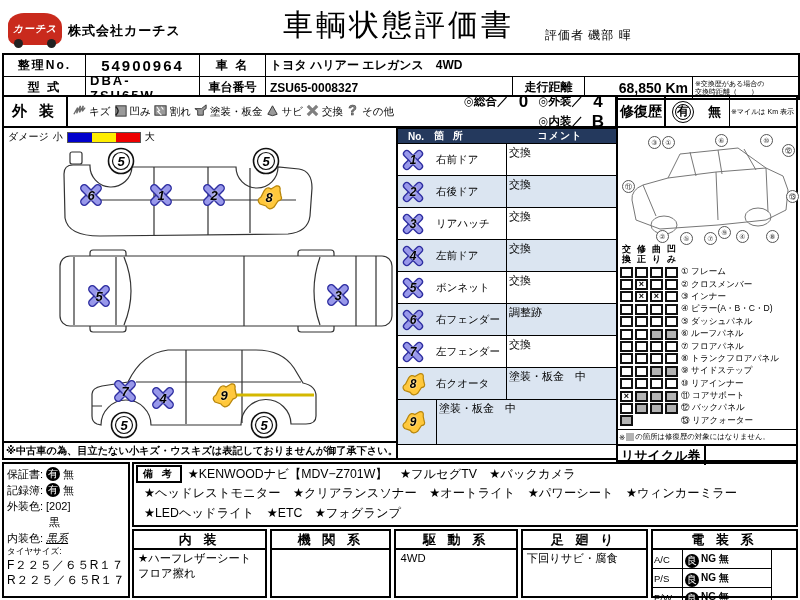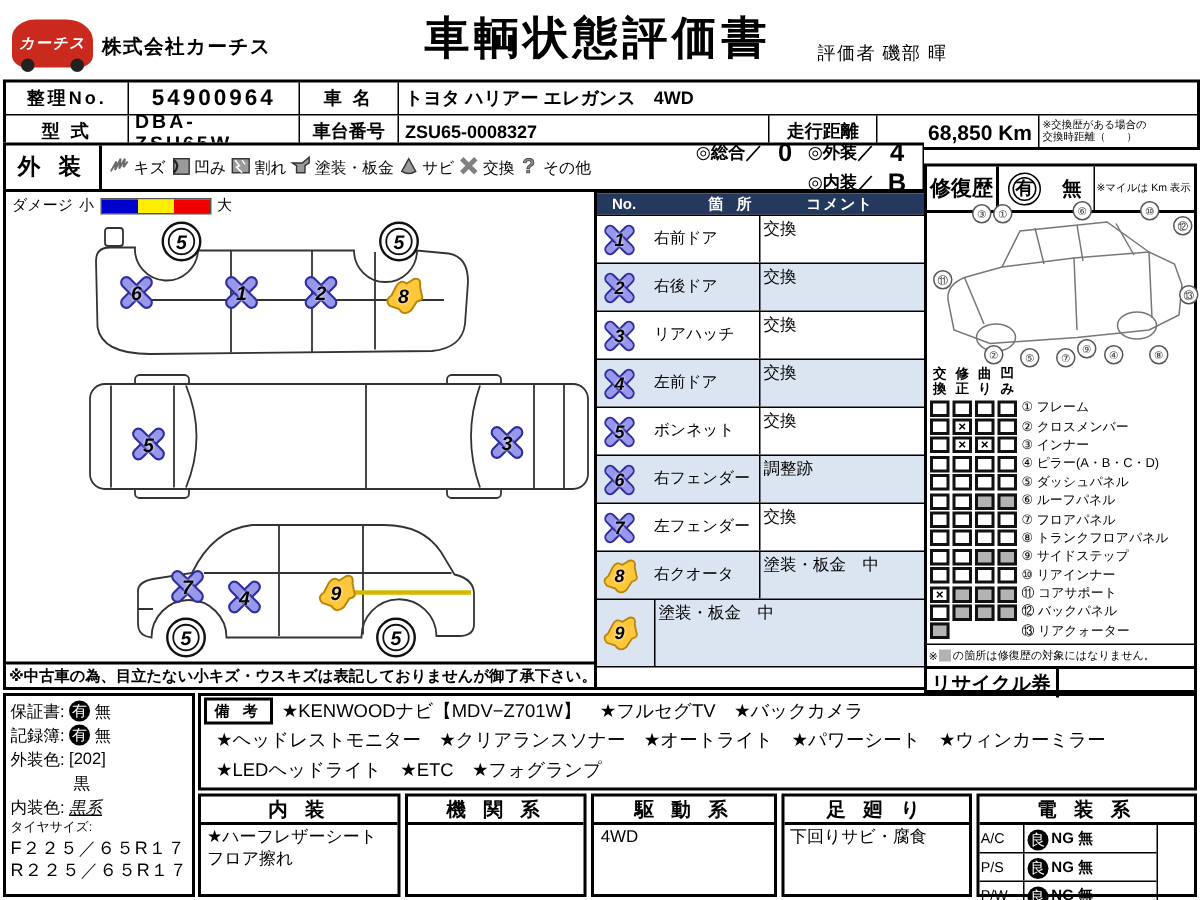--- a/index.html
+++ b/index.html
@@ -5,21 +5,21 @@
   html,body{margin:0;padding:0;background:#fff;}
   #sheet{position:relative;width:800px;height:600px;background:#fff;overflow:hidden;
          font-family:"Liberation Sans","DejaVu Sans",sans-serif;color:#000;}
   
   .logo{position:absolute;left:8px;top:13px;width:54px;height:32px;background:#c92a1d;
         border-radius:16px 18px 10px 10px/12px 14px 8px 8px;display:flex;align-items:center;justify-content:center;}
   .logo:before,.logo:after{content:"";position:absolute;bottom:-3px;width:9px;height:9px;border-radius:50%;background:#222;}
   .logo:before{left:6px;} .logo:after{right:6px;}
   .logo span{color:#fff;font-weight:bold;font-size:10px;font-style:italic;letter-spacing:1px;}
   .company{position:absolute;left:68px;top:22px;font-size:13px;font-weight:bold;letter-spacing:1px;}
-  .title{position:absolute;left:283px;top:5px;font-size:30px;font-weight:bold;letter-spacing:3px;
+  .title{position:absolute;left:283px;top:5px;font-size:30px;font-weight:normal;letter-spacing:3px;
          font-family:"DejaVu Serif","Liberation Serif",serif;}
   .evaluator{position:absolute;left:545px;top:27px;font-size:12px;letter-spacing:1px;}
   
   .info{position:absolute;left:2px;top:53px;width:794px;border:2px solid #000;}
   .irow{display:flex;height:21px;}
   .irow+.irow{border-top:1px solid #000;}
   .ic{border-right:1px solid #000;display:flex;align-items:center;padding:0 4px;font-size:12px;box-sizing:border-box;}
   .ic.lab{justify-content:center;font-weight:bold;letter-spacing:2px;}
   .ic.val{font-weight:bold;}
   .ic:last-child{border-right:none;}
@@ -30,21 +30,21 @@
   .legendbar{position:absolute;left:2px;top:95px;width:614px;height:33px;border:2px solid #000;border-right:1px solid #000;
              display:flex;align-items:center;box-sizing:border-box;background:#fff;}
   .extlabel{width:62px;align-self:stretch;display:flex;align-items:center;justify-content:center;
             border-right:2px solid #000;font-weight:bold;font-size:15px;letter-spacing:4px;}
   .litems{display:flex;align-items:center;gap:2px;padding-left:4px;}
   .litem{display:flex;align-items:center;gap:2px;font-size:10.5px;}
   .ratings{margin-left:auto;padding-right:4px;text-align:right;}
   .rrow{display:flex;align-items:center;justify-content:flex-end;gap:2px;font-size:11.5px;font-weight:bold;}
   .rval{font-size:17px;width:26px;text-align:center;}
   
-  .rephead{position:absolute;left:616px;top:109px;width:182px;height:33px;border:2px solid #000;
+  .rephead{position:absolute;left:616px;top:95px;width:182px;height:33px;border:2px solid #000;
            display:flex;align-items:center;box-sizing:border-box;}
   .rephead .rlab{font-weight:bold;font-size:14px;padding:0 2px;border-right:2px solid #000;align-self:stretch;display:flex;align-items:center;}
   .ring{width:22px;height:22px;border:4px double #000;border-radius:50%;display:flex;align-items:center;justify-content:center;
         font-size:12px;font-weight:bold;box-sizing:border-box;margin:0 6px;}
   .mu{font-size:13px;font-weight:bold;padding:0 8px;border-right:1px solid #000;align-self:stretch;display:flex;align-items:center;}
   .unote{font-size:7px;line-height:8px;padding:1px;}
   
   .diagrams{position:absolute;left:2px;top:128px;width:394px;height:332px;border-left:2px solid #000;
             border-bottom:2px solid #000;box-sizing:border-box;}
   .dscale{display:flex;align-items:center;gap:4px;font-size:10px;padding:2px 0 0 4px;height:14px;}
@@ -55,21 +55,21 @@
   .marker svg{position:absolute;left:0;top:0;}
   .mnum{position:absolute;left:0;top:0;width:28px;height:28px;display:flex;align-items:center;justify-content:center;
         font-size:13px;font-weight:bold;font-style:italic;text-shadow:0 0 2px #fff;}
   .usednote{position:absolute;left:0;bottom:0;width:100%;border-top:2px solid #000;font-size:10.2px;font-weight:bold;
             height:17px;display:flex;align-items:center;padding-left:2px;box-sizing:border-box;white-space:nowrap;}
   
   .dmgtable{position:absolute;left:396px;top:128px;width:222px;height:332px;border:2px solid #000;border-top:1px solid #000;
             box-sizing:border-box;display:flex;flex-direction:column;}
   .dmghead{display:flex;background:#24395d;color:#fff;font-size:10px;font-weight:bold;height:14px;align-items:center;}
   .dmghead .h1{width:36px;text-align:center;}
-  .dmghead .h2{width:70px;text-align:right;letter-spacing:3px;}
+  .dmghead .h2{width:70px;text-align:left;letter-spacing:3px;}
   .dmghead .h3{flex:1;text-align:center;letter-spacing:1px;}
   .drow{display:flex;border-top:1px solid #000;min-height:31px;}
   .drow.alt{background:#dbe5f1;}
   .drow .c1{width:36px;display:flex;align-items:center;justify-content:flex-start;padding-left:2px;position:relative;}
   .drow .c2{width:70px;font-size:10.5px;line-height:11.5px;display:flex;align-items:center;}
   .drow .c3{flex:1;border-left:1px solid #000;font-size:11px;padding:1px 2px;}
   .drow.filler{flex:1;}
   .micon{position:relative;width:26px;height:26px;}
   .micon svg{width:26px;height:26px;}
   .micon .mnum{width:26px;height:26px;font-size:12px;}

